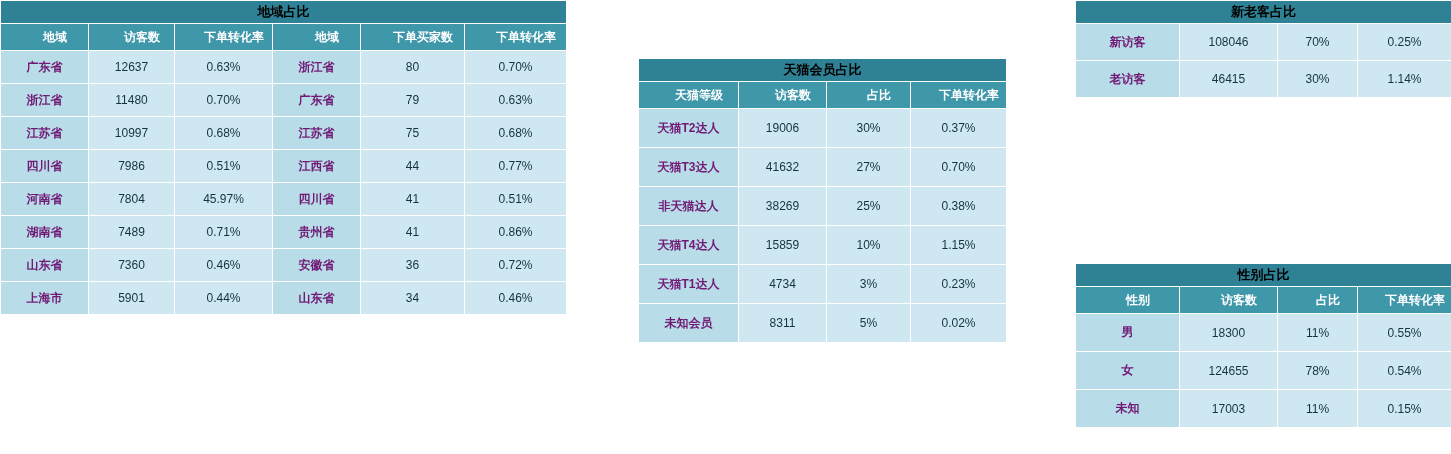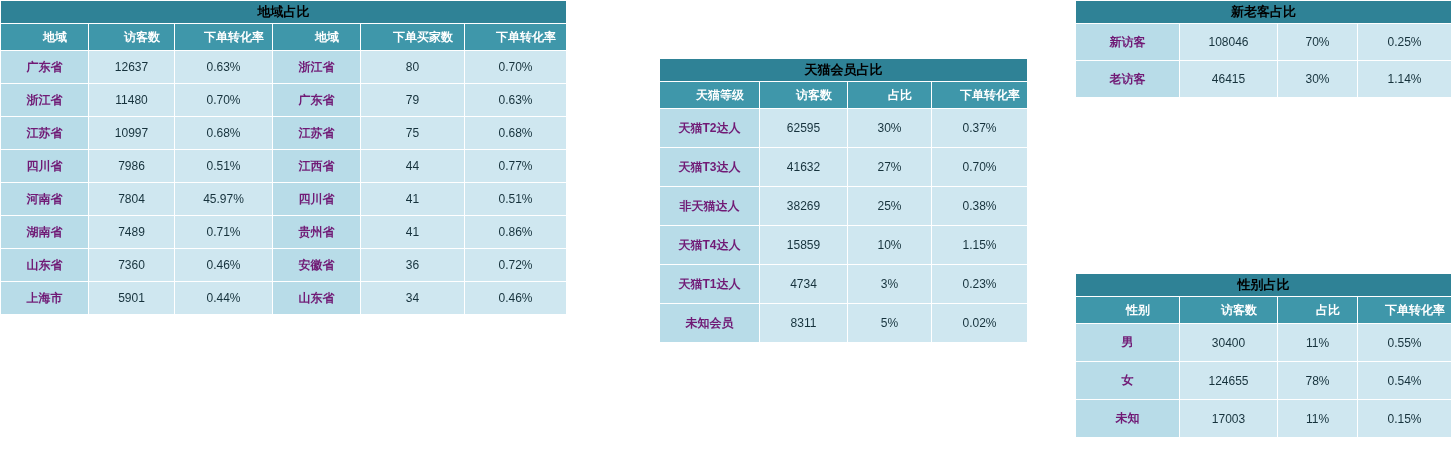--- a/index.html
+++ b/index.html
@@ -59,40 +59,40 @@
   #region-panel { left: 0; top: 0; }
   #region-panel table { width: 566px; }
   #region-panel col.c1 { width: 88px; }
   #region-panel col.c2 { width: 86px; }
   #region-panel col.c3 { width: 98px; }
   #region-panel col.c4 { width: 88px; }
   #region-panel col.c5 { width: 104px; }
   #region-panel col.c6 { width: 102px; }
 
   
-  #tmall-panel { left: 659px; top: 58px; }
+  #tmall-panel { left: 638px; top: 58px; }
   #tmall-panel table { width: 368px; }
   #tmall-panel col.c1 { width: 100px; }
   #tmall-panel col.c2 { width: 88px; }
   #tmall-panel col.c3 { width: 84px; }
   #tmall-panel col.c4 { width: 96px; }
   #tmall-panel .row-label, #tmall-panel .row-val { height: 38px; }
 
   
   #newold-panel { left: 1075px; top: 0; }
   #newold-panel table { width: 376px; }
   #newold-panel col.c1 { width: 104px; }
   #newold-panel col.c2 { width: 98px; }
   #newold-panel col.c3 { width: 80px; }
   #newold-panel col.c4 { width: 94px; }
   #newold-panel .row-label, #newold-panel .row-val { height: 36px; }
 
   
   #gender-panel { left: 1075px; top: 263px; }
-  #gender-panel table { width: 376px; margin-top: 10px; }
+  #gender-panel table { width: 376px; }
   #gender-panel col.c1 { width: 104px; }
   #gender-panel col.c2 { width: 98px; }
   #gender-panel col.c3 { width: 80px; }
   #gender-panel col.c4 { width: 94px; }
   #gender-panel .row-label, #gender-panel .row-val { height: 37px; }
 </style>
 </head>
 <body>
 
 <div class="panel" id="region-panel">
@@ -199,21 +199,21 @@
         <td class="title-cell" colspan="4">天猫会员占比</td>
       </tr>
       <tr>
         <td class="head-cell">天猫等级</td>
         <td class="head-cell">访客数</td>
         <td class="head-cell">占比</td>
         <td class="head-cell">下单转化率</td>
       </tr>
       <tr>
         <td class="row-label">天猫T2达人</td>
-        <td class="row-val">62595</td>
+        <td class="row-val">19006</td>
         <td class="row-val">30%</td>
         <td class="row-val">0.37%</td>
       </tr>
       <tr>
         <td class="row-label">天猫T3达人</td>
         <td class="row-val">41632</td>
         <td class="row-val">27%</td>
         <td class="row-val">0.70%</td>
       </tr>
       <tr>
@@ -285,21 +285,21 @@
         <td class="title-cell" colspan="4">性别占比</td>
       </tr>
       <tr>
         <td class="head-cell">性别</td>
         <td class="head-cell">访客数</td>
         <td class="head-cell">占比</td>
         <td class="head-cell">下单转化率</td>
       </tr>
       <tr>
         <td class="row-label">男</td>
-        <td class="row-val">30400</td>
+        <td class="row-val">18300</td>
         <td class="row-val">11%</td>
         <td class="row-val">0.55%</td>
       </tr>
       <tr>
         <td class="row-label">女</td>
         <td class="row-val">124655</td>
         <td class="row-val">78%</td>
         <td class="row-val">0.54%</td>
       </tr>
       <tr>

